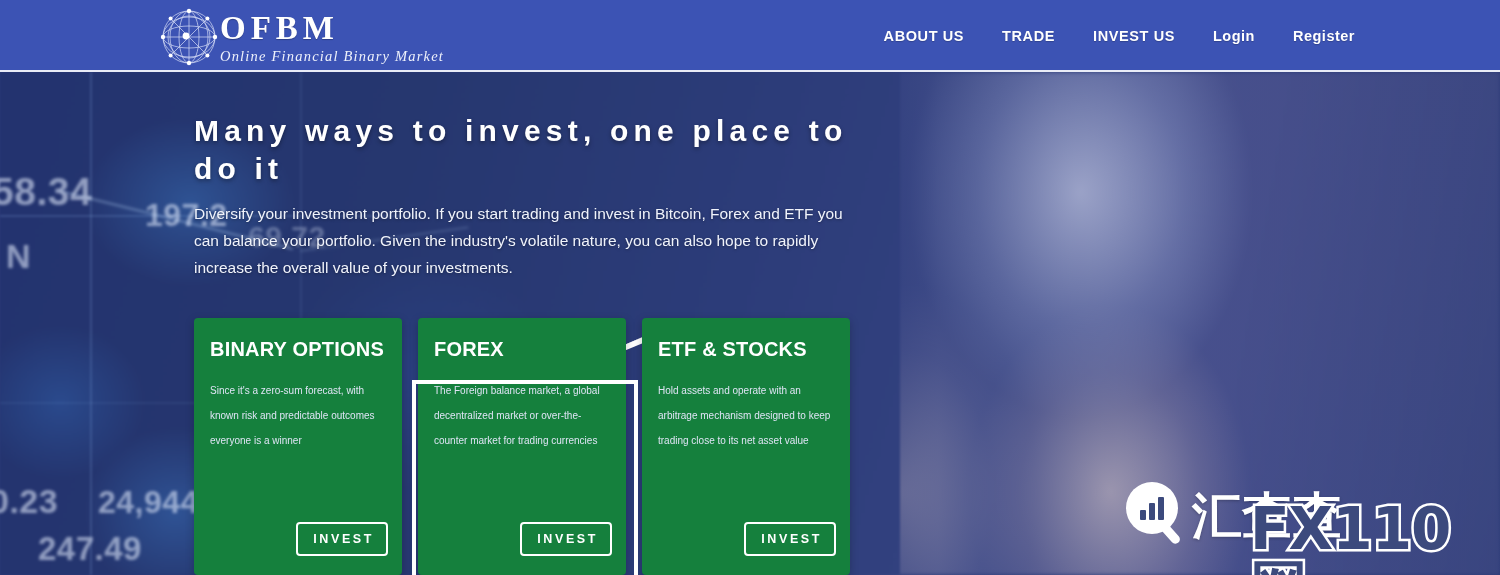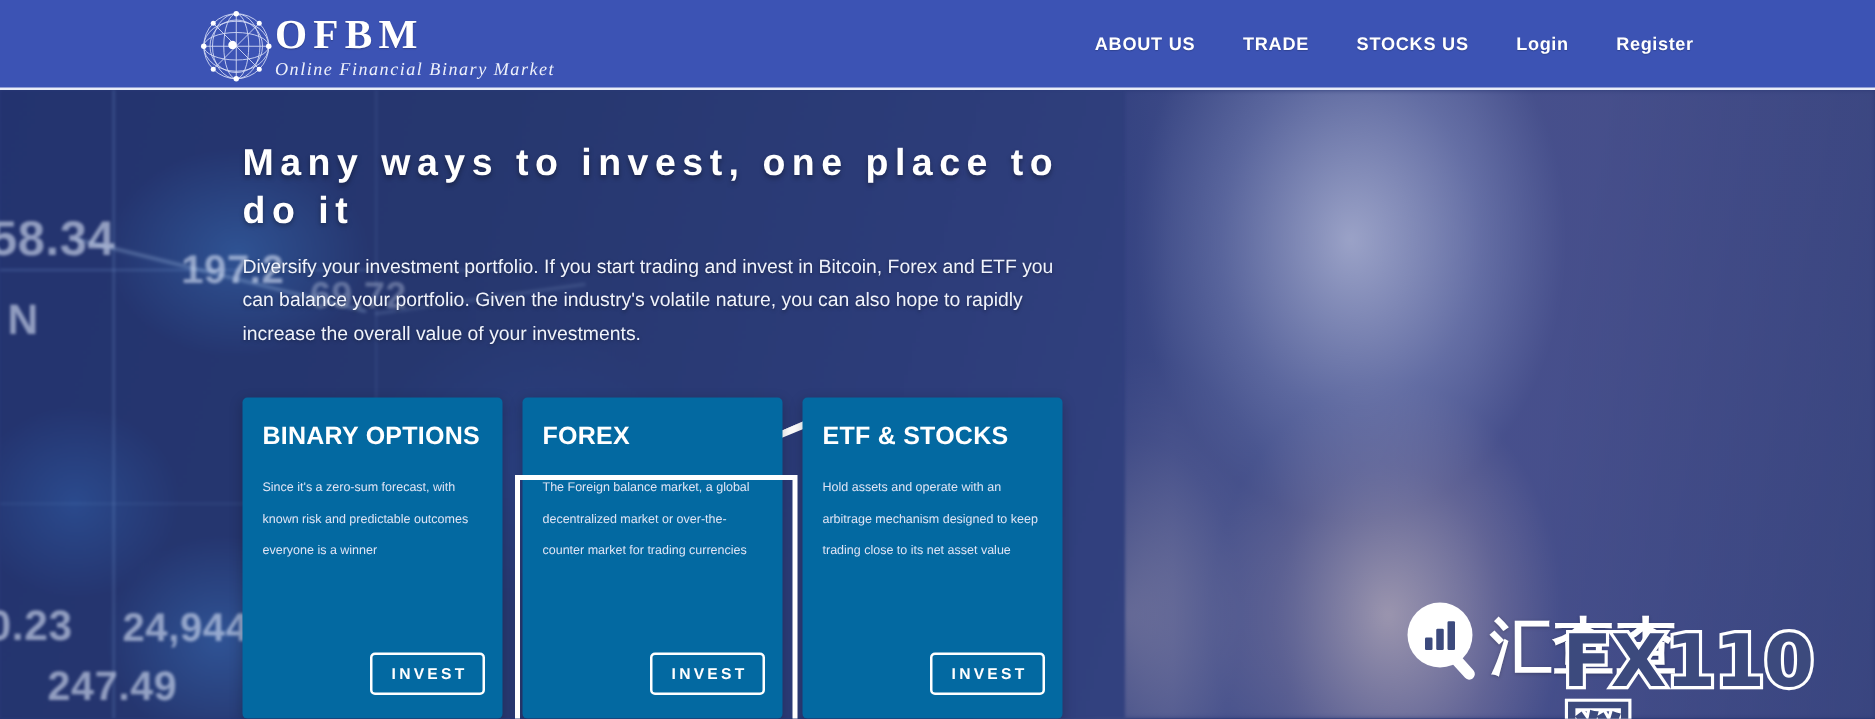--- a/index.html
+++ b/index.html
@@ -105,21 +105,21 @@
     text-shadow:0 1px 3px rgba(0,0,0,.35);
   }
 
   
   .arrow { position:absolute; left:540px; top:258px; width:120px; height:60px; }
 
   
   .cards { position:absolute; left:194px; top:246px; height:257px; }
   .card {
     position:absolute; top:0; width:208px; height:257px;
-    background:#0369a1; border-radius:4px;
+    background:#15803d; border-radius:4px;
     box-shadow:0 3px 10px rgba(0,0,0,.22);
   }
   .card.c1 { left:0px; }
   .card.c2 { left:224px; }
   .card.c3 { left:448px; }
   .card-title {
     position:absolute; left:16px; top:20px;
     color:#ffffff; font-size:20px; font-weight:700; letter-spacing:.2px;
     white-space:nowrap;
   }
@@ -196,21 +196,21 @@
     </div>
     <div class="logo-text">
       <div class="logo-name">OFBM</div>
       <div class="logo-tag">Online Financial Binary Market</div>
     </div>
   </div>
 
   <nav class="nav">
     <a href="#" class="caps">ABOUT US</a>
     <a href="#" class="caps">TRADE</a>
-    <a href="#" class="caps">STOCKS US</a>
+    <a href="#" class="caps">INVEST US</a>
     <a href="#">Login</a>
     <a href="#">Register</a>
   </nav>
 </div>
 
 <div class="hero">
 
   <div class="photo"></div>
   <div class="photo-shade"></div>
 

